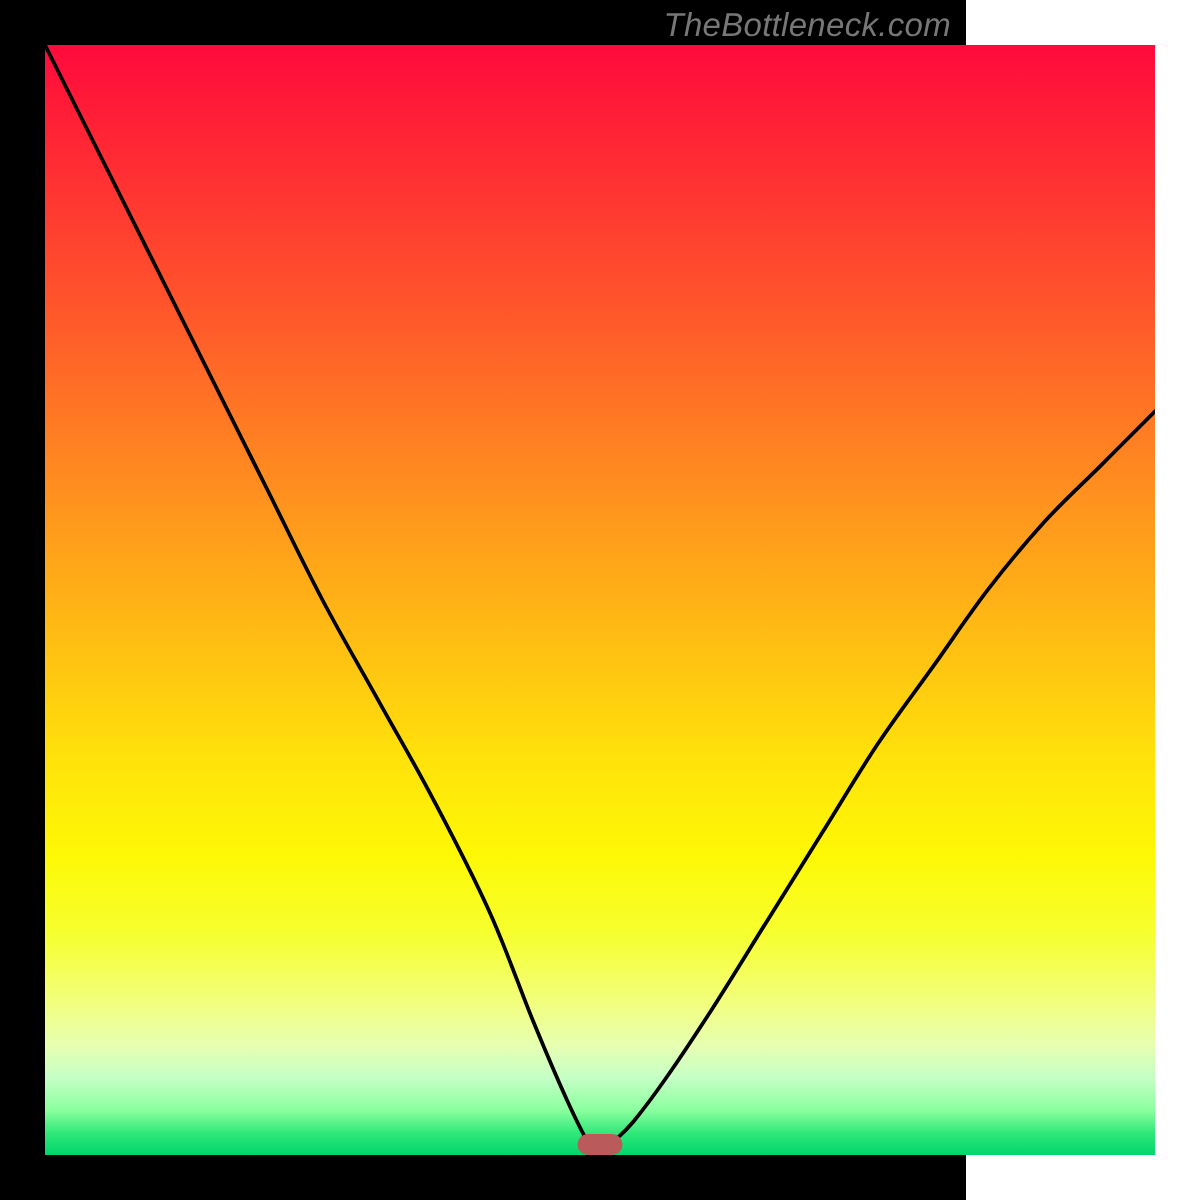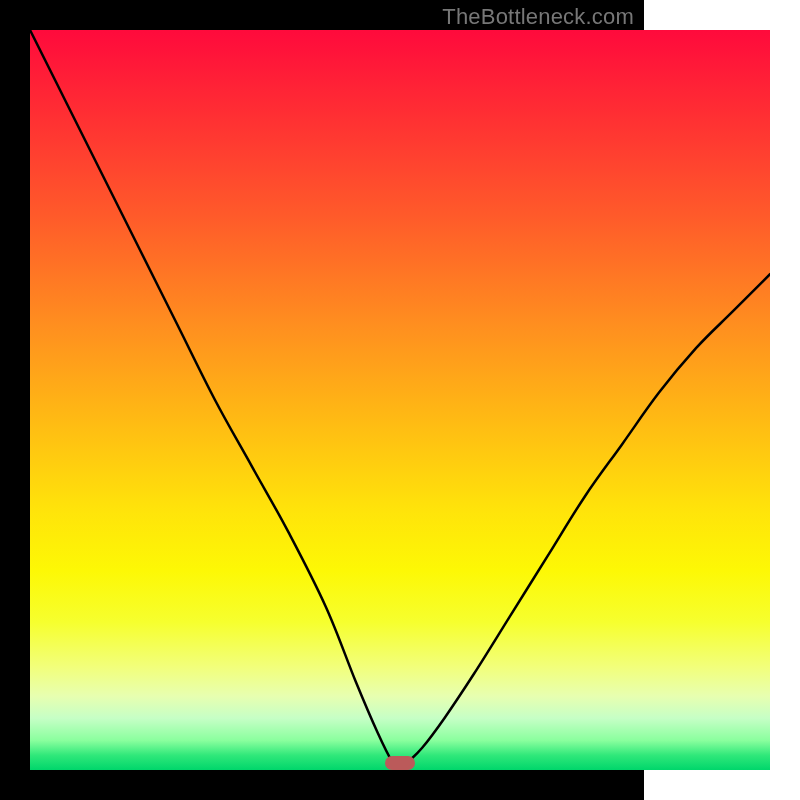--- a/index.html
+++ b/index.html
@@ -8,20 +8,21 @@
     width: 800px;
     height: 800px;
     overflow: hidden;
     font-family: Arial, Helvetica, sans-serif;
   }
   .stage {
     position: relative;
     width: 644px;
     height: 800px;
     background: #000;
+    font-style: italic;
   }
   .plot {
     position: absolute;
     left: 30px;
     top: 30px;
     width: 740px;
     height: 740px;
     overflow: hidden;
   }
   .gradient {

